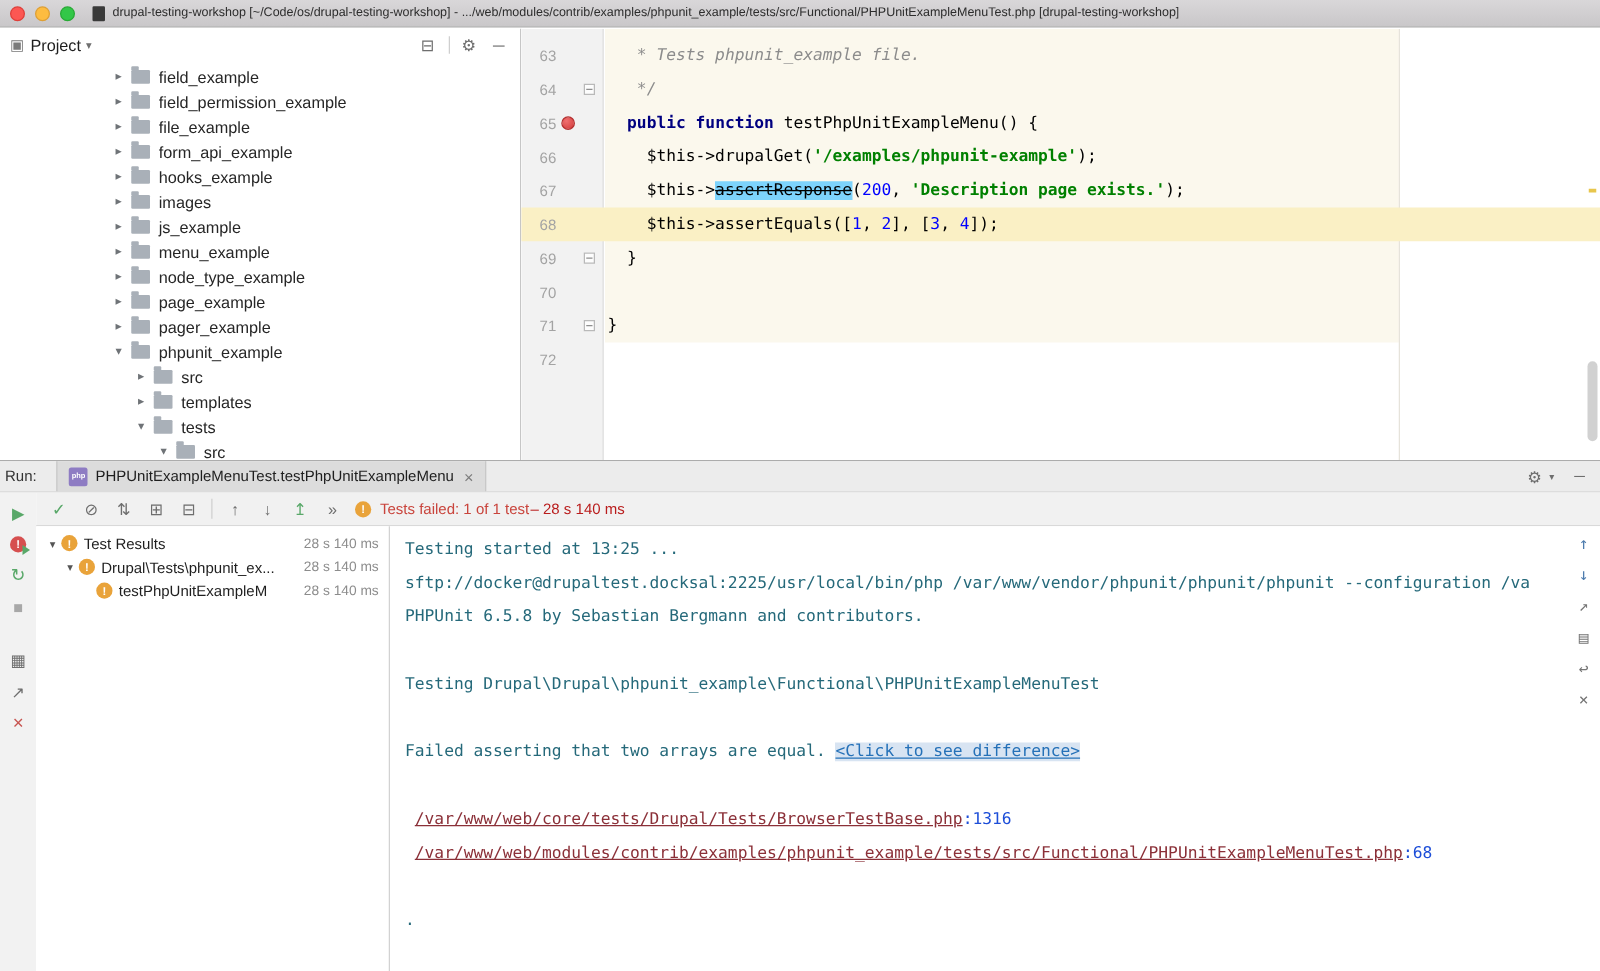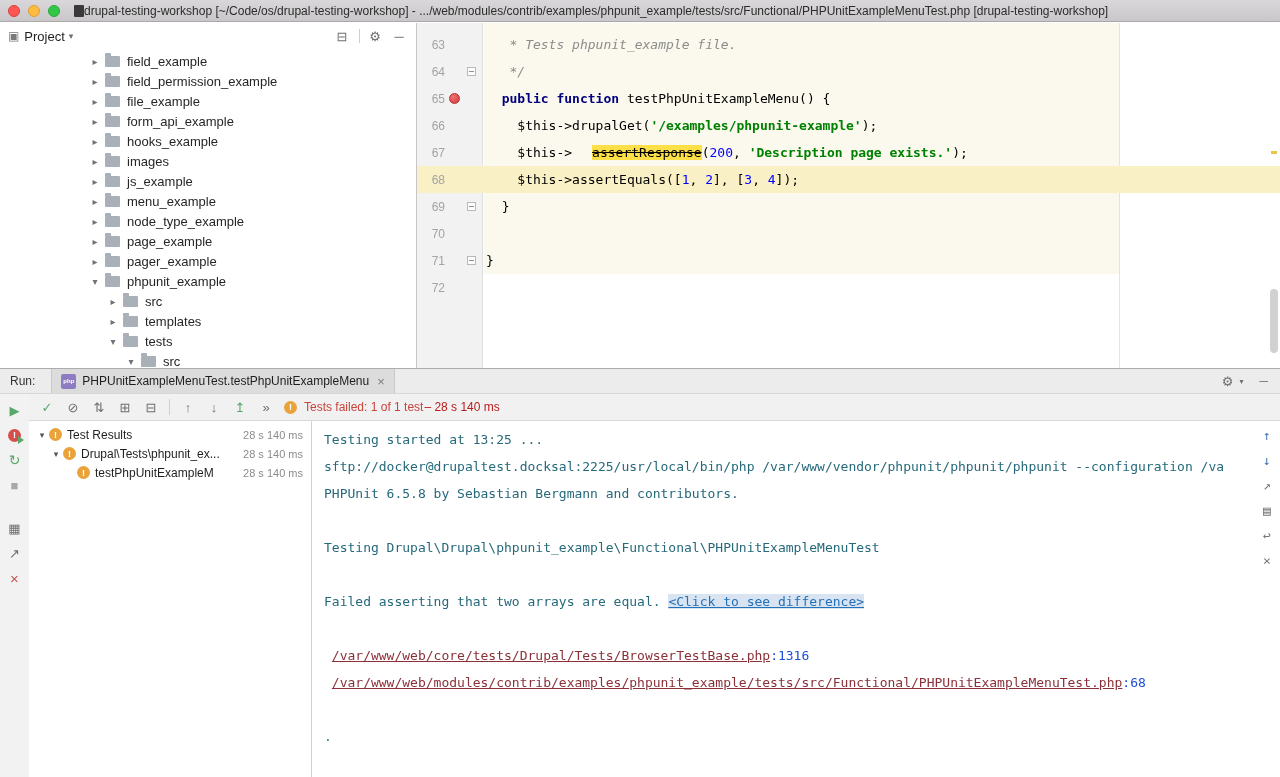--- a/index.html
+++ b/index.html
@@ -8,21 +8,21 @@
 
   
   .titlebar { position: absolute; top: 0; left: 0; right: 0; height: 22px;
     background: linear-gradient(#d9d7d9, #c9c7c9); border-bottom: 1px solid #a9a9a9;
     display: flex; align-items: center; }
   .tl { width: 12px; height: 12px; border-radius: 50%; margin-left: 8px; flex: none; }
   .tl.red { background: #fc5753; border: 1px solid #df3e39; }
   .tl.yellow { background: #fdbc40; border: 1px solid #de9f34; }
   .tl.green { background: #33c748; border: 1px solid #27aa35; }
   .doc-icon { width: 10px; height: 12px; background: #3a3a3a; border-radius: 1px; margin-left: 14px; flex: none; }
-  .title-text { margin-left: 0; font-size: 12px; color: #2c2c2c; white-space: nowrap; overflow: hidden; }
+  .title-text { margin-left: 6px; font-size: 10px; color: #2c2c2c; white-space: nowrap; overflow: hidden; }
 
   
   .main { position: absolute; top: 23px; left: 0; right: 0; height: 345px; display: flex; }
 
   
   .project-panel { width: 417px; flex: none; border-right: 1px solid #c6c6c6; background: #fff;
     display: flex; flex-direction: column; overflow: hidden; }
   .panel-header { height: 26px; flex: none; display: flex; align-items: center; padding: 0 8px; font-size: 13px; color: #1e1e1e; }
   .ph-icon { color: #7a7a7a; font-size: 12px; margin-right: 5px; }
   .ph-caret { color: #6f6f6f; font-size: 9px; margin-left: 4px; }
@@ -51,30 +51,30 @@
   .redball { width: 11px; height: 11px; border-radius: 50%; border: 1px solid #b53030;
     background: radial-gradient(circle at 35% 30%, #f07070, #d23b3b); }
   .fold { width: 9px; height: 9px; border: 1px solid #b9b9b9; background: #fdfdfd; position: relative; }
   .fold::after { content: ""; position: absolute; left: 1px; right: 1px; top: 3px; height: 1px; background: #8f8f8f; }
   .code { flex: 1; font-family: "DejaVu Sans Mono", monospace; font-size: 13px; white-space: pre; padding-left: 3px; color: #000; }
   .tok-comment { color: #8c8c8c; font-style: italic; }
   .tok-kw { color: #000080; font-weight: bold; }
   .tok-plain { color: #000; }
   .tok-str { color: #008000; font-weight: bold; }
   .tok-num { color: #0000ff; }
-  .tok-deprecated { color: #000; text-decoration: line-through; background: #fde047; margin-left: 20px; }
+  .tok-deprecated { color: #000; text-decoration: line-through; background: #7dd3fc; }
   .vthumb { position: absolute; right: 2px; top: 266px; width: 8px; height: 64px; border-radius: 4px; background: rgba(0,0,0,0.18); }
   .stripe-yellow { position: absolute; right: 3px; top: 128px; width: 6px; height: 3px; background: #e8c64c; }
 
   
   .run-panel { position: absolute; left: 0; top: 368px; width: 1280px; height: 409px;
     border-top: 1px solid #acacac; background: #fff; display: flex; flex-direction: column; }
   .run-tabbar { height: 25px; flex: none; background: #ececec; border-bottom: 1px solid #d7d7d7;
     display: flex; align-items: center; font-size: 12px; }
-  .run-label { margin-left: 10px; color: #333; }
+  .run-label { margin-left: 4px; color: #333; }
   .run-tab { height: 100%; margin-left: 16px; display: flex; align-items: center; padding: 0 9px;
     background: #dcdcdc; border-left: 1px solid #c8c8c8; border-right: 1px solid #c8c8c8; color: #1e1e1e; }
   .php-badge { width: 15px; height: 15px; border-radius: 2px; background: #8e7cc3; color: #fff;
     font-size: 6px; font-weight: bold; display: flex; align-items: center; justify-content: center; margin-right: 6px; }
   .tab-close { margin-left: 8px; color: #7c7c7c; font-size: 13px; }
   .tb-spacer { flex: 1; }
   .tb-icon { color: #6e6e6e; font-size: 13px; margin-right: 6px; }
   .tb-caret { color: #6e6e6e; font-size: 8px; margin-right: 16px; }
   .tb-hide { color: #6e6e6e; font-size: 12px; margin-right: 12px; }
 

